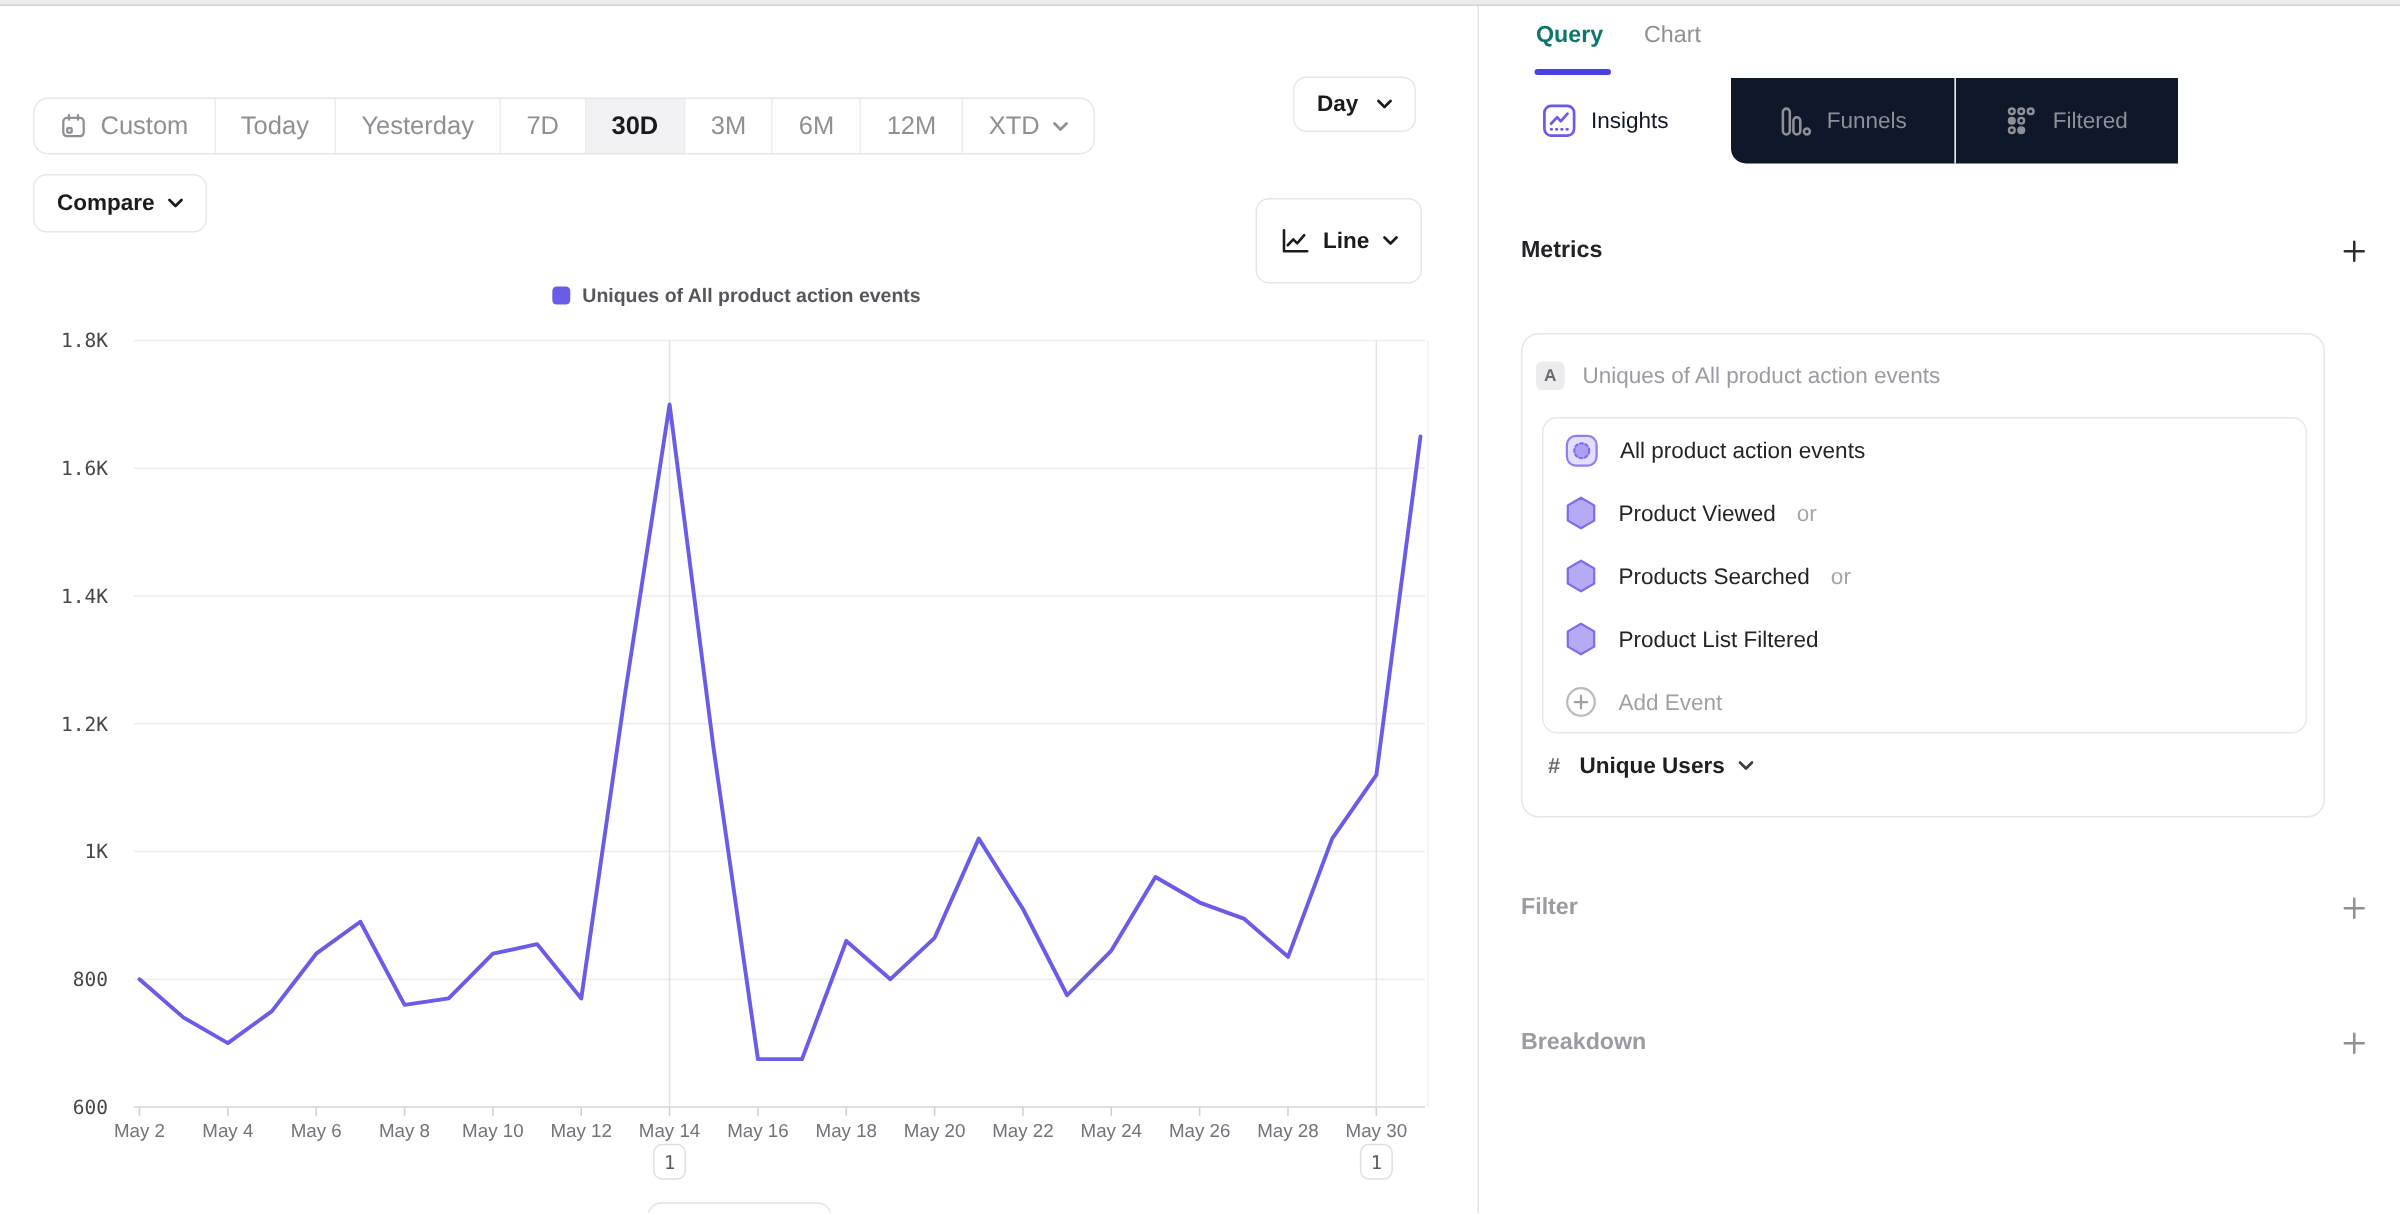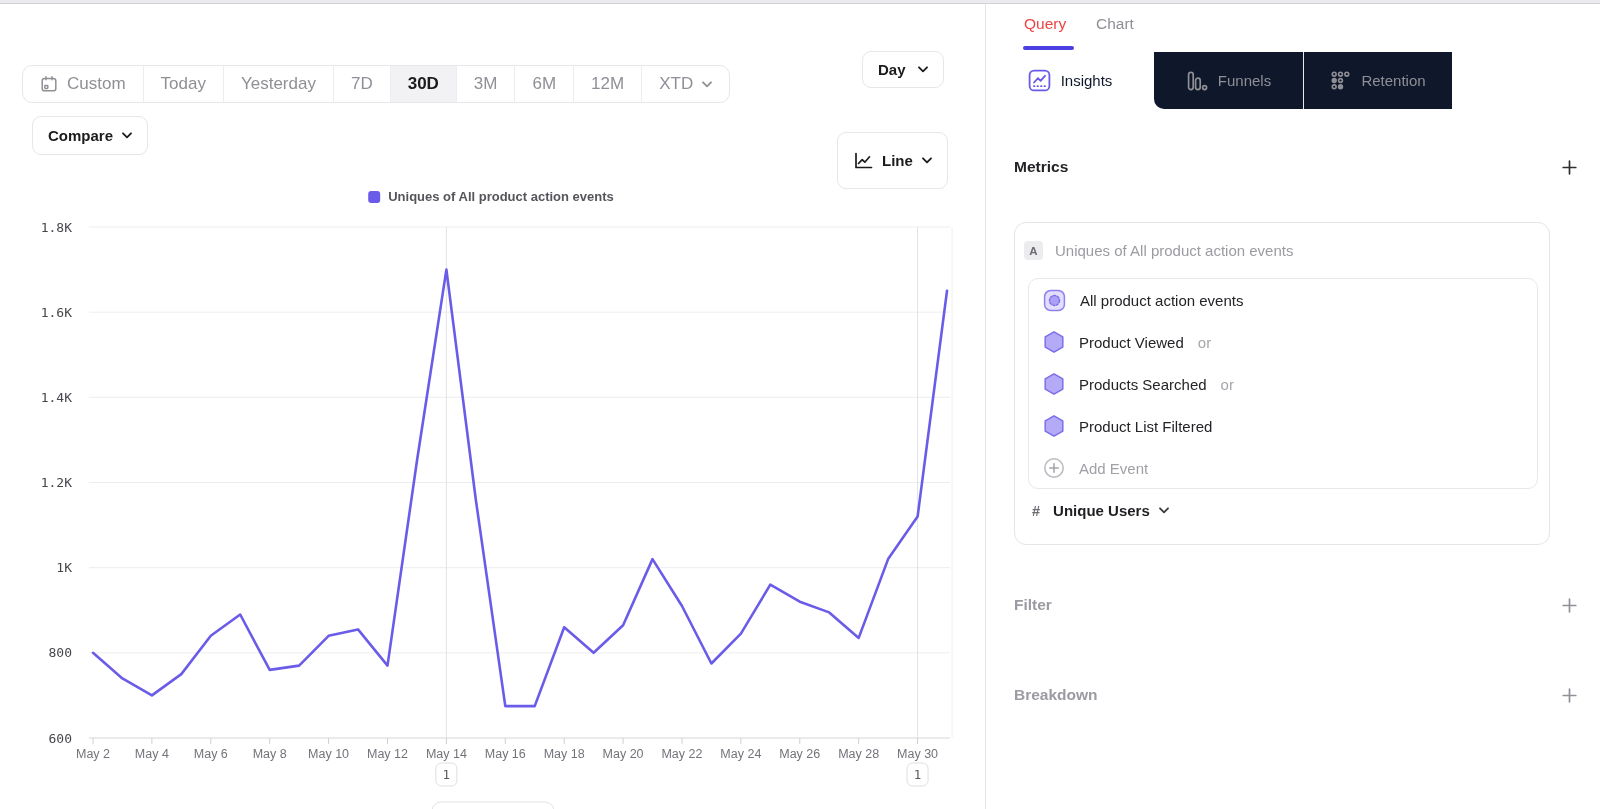--- a/index.html
+++ b/index.html
@@ -16,37 +16,37 @@
     align-items:stretch; border:1px solid #e7e7ea; border-radius:10px; background:#fff; overflow:hidden; }
   .seg { display:flex; align-items:center; gap:9px; padding:0 17px; font-size:17px;
     color:#8f8f96; border-left:1px solid #ededf0; cursor:pointer; white-space:nowrap; }
   .seg:first-child { border-left:none; }
   .seg.selected { background:#f2f2f4; color:#1b1b1e; font-weight:700; }
   .btn { position:absolute; display:inline-flex; align-items:center; gap:9px;
     border:1px solid #e7e7ea; border-radius:9px; background:#fff; font-size:15px;
     font-weight:600; color:#1b1b1e; padding:0 15px; cursor:pointer; }
   #btn-day  { left:862px; top:47px;  height:37px;gap:12px; }
   #btn-line { left:837px; top:128px; height:57px; }
-  #btn-compare { left:32px; top:112px; height:39px; }
+  #btn-compare { left:22px; top:112px; height:39px; }
 
   #legend { position:absolute; left:491px; top:185px; transform:translateX(-50%);
     display:flex; align-items:center; gap:8px; font-size:13px; font-weight:600; color:#55555c; white-space:nowrap; }
   #legend .swatch { width:12px; height:12px; border-radius:3px; }
 
   #chart-svg { position:absolute; left:0; top:0; }
   .ylab { font-family:"DejaVu Sans Mono", monospace; font-size:13px; fill:#46464c; }
   .xlab { font-size:12.5px; fill:#73737b; }
   .annlab { font-family:"DejaVu Sans Mono", monospace; font-size:12.5px; fill:#5a5a60; }
 
   
   #panel { position:absolute; left:985px; top:4px; width:615px; height:805px;
     border-left:1px solid #e3e3e6; background:#fff; }
   #panel-header { position:absolute; left:0; top:0; width:100%; height:48px; background:#fff; }
   .top-tab { position:absolute; top:11px; font-size:15.5px; cursor:pointer; }
-  #tab-query { left:38px; color:#ef4444; font-weight:400; }
+  #tab-query { left:38px; color:#0f766e; font-weight:700; }
   #tab-chart { left:110px; color:#8f8f96; font-weight:500; }
   #query-underline { position:absolute; left:37px; top:42px; width:51px; height:4px;
     border-radius:3px; background:#4b40e2; }
 
   #mode-tabs { position:absolute; left:0; top:48px; width:615px; height:57px; display:flex; }
   .mode-tab { display:flex; align-items:center; justify-content:center; gap:10px;
     font-size:15px; color:#8f8f96; font-weight:500; background:#0f172a; cursor:pointer; }
   .mode-tab.active { background:#fff; color:#0f172a; font-weight:400; }
   .mode-tab.first-inactive { border-bottom-left-radius:10px; }
   .mode-tab.bordered { border-left:1px solid #e9e9eb; }
@@ -263,21 +263,21 @@
             <svg width="21" height="21" viewBox="0 0 21 21" fill="none" stroke-linecap="round" stroke-linejoin="round" stroke="#8f8f96" stroke-width="1.6">
               <circle cx="4.2" cy="4.2" r="1.9"></circle>
               <circle cx="10.5" cy="4.2" r="1.9"></circle>
               <circle cx="16.8" cy="4.2" r="1.9"></circle>
               <circle cx="4.2" cy="10.5" r="1.9" fill="#8f8f96"></circle>
               <circle cx="10.5" cy="10.5" r="1.9"></circle>
               <circle cx="4.2" cy="16.8" r="1.9"></circle>
               <circle cx="10.5" cy="16.8" r="1.9" fill="#8f8f96"></circle>
             </svg>
           </span>
-          <span>Retention</span>
+          <span>Filtered</span>
         </div>
       </div>
 
     <div class="section-head" style="top:150px;">
       <span class="title">Metrics</span>
       <span class="plus-btn"><svg width="15" height="15" viewBox="0 0 15 15" fill="none" stroke-linecap="round" stroke-linejoin="round" stroke="currentColor" stroke-width="1.7">
             <path d="M7.5 1.2 V13.8 M1.2 7.5 H13.8"></path>
           </svg></span>
     </div>
 

